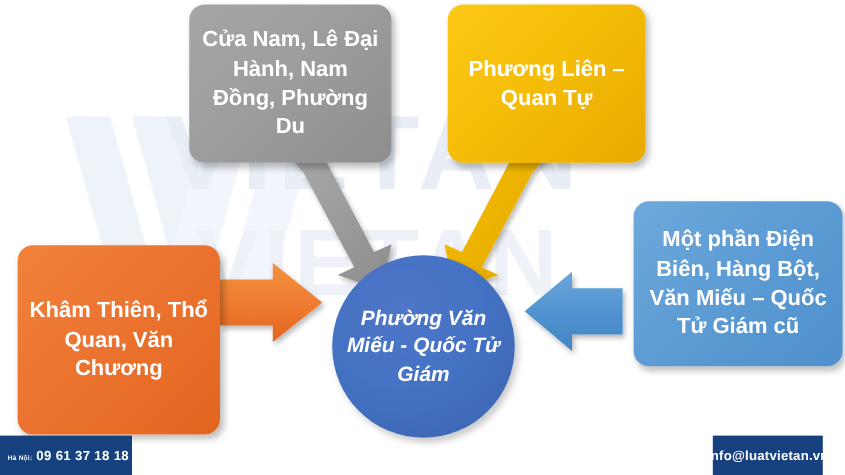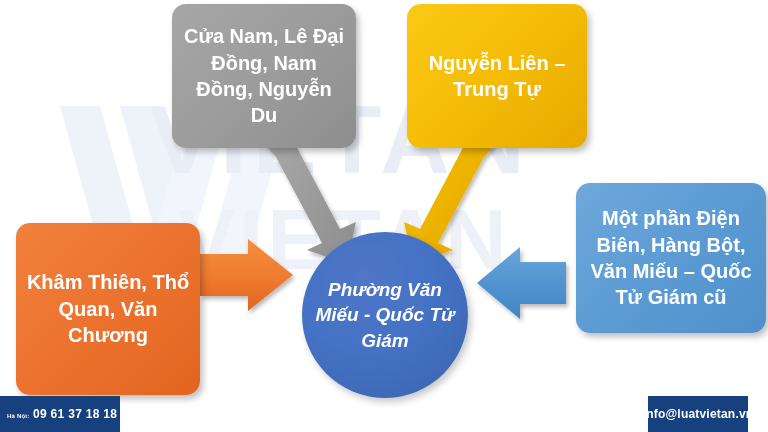--- a/index.html
+++ b/index.html
@@ -226,23 +226,23 @@
 
     <g filter="url(#sh)">
       <path d="M 200 254 L 248 254 L 248 239 L 293 275 L 248 311 L 248 296 L 200 296 Z" fill="url(#gOrange)"></path>
     </g>
 
     <g filter="url(#sh)">
       <path d="M 566 262 L 520 262 L 520 247 L 477 283 L 520 319 L 520 304 L 566 304 Z" fill="url(#gBlue)"></path>
     </g>
   </svg>
 
-  <div class="node" id="node-gray">Cửa Nam, Lê Đại Đồng, Nam Đồng, Nguyễn Du</div>
-
-  <div class="node" id="node-yellow">Nguyễn Liên – Trung Tự</div>
+  <div class="node" id="node-gray">Cửa Nam, Lê Đại Hành, Nam Đồng, Phường Du</div>
+
+  <div class="node" id="node-yellow">Phương Liên – Quan Tự</div>
 
   <div class="node" id="node-orange">Khâm Thiên, Thổ Quan, Văn Chương</div>
 
   <div class="node" id="node-blue">Một phần Điện Biên, Hàng Bột, Văn Miếu – Quốc Tử Giám cũ</div>
 
   <div id="node-center">Phường Văn Miếu - Quốc Tử Giám</div>
 
   <div id="footer-phone">
     <div class="phone-row">
       <span class="phone-label">Hà Nội:</span>

